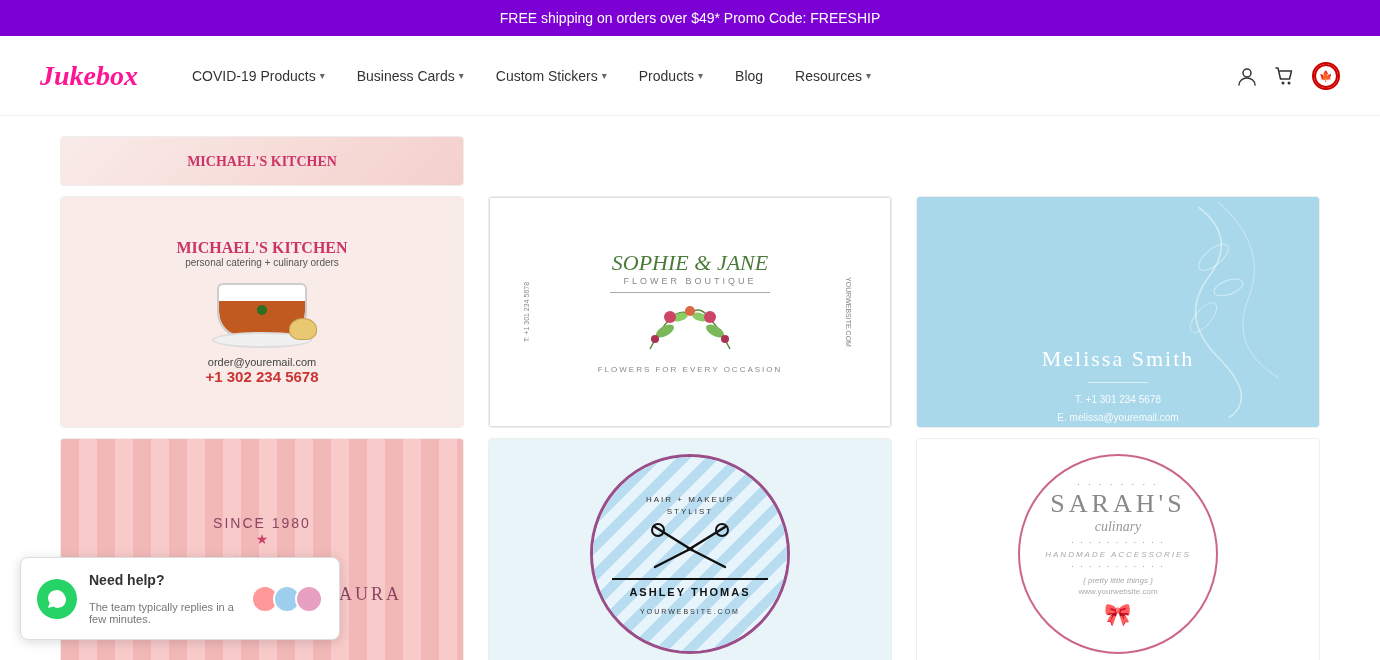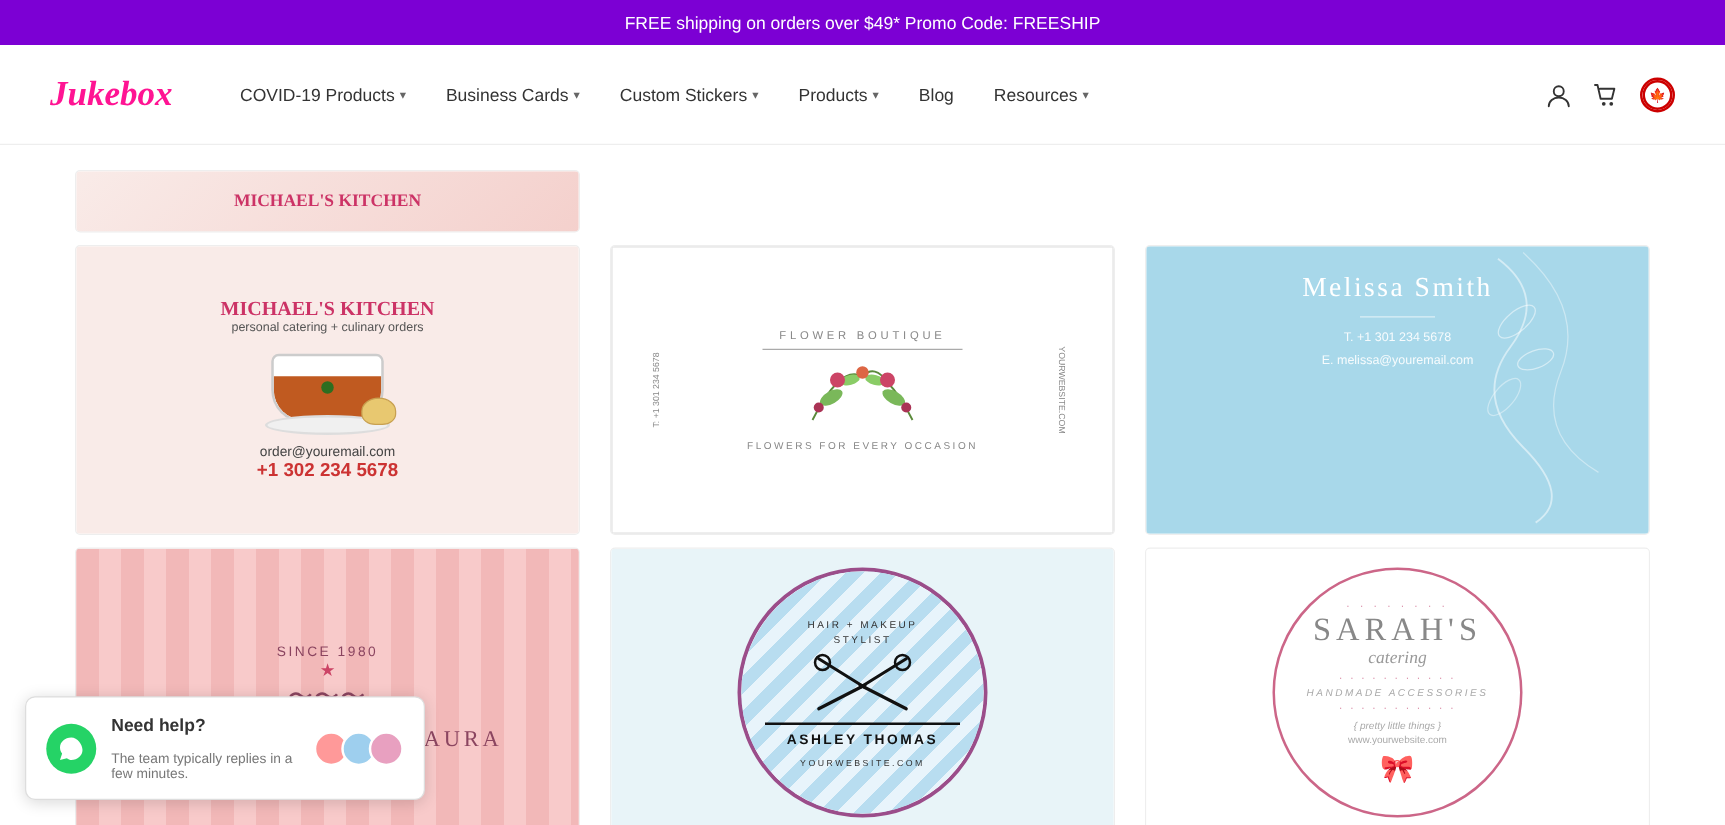--- a/index.html
+++ b/index.html
@@ -180,23 +180,22 @@
       color: #888;
       white-space: nowrap;
     }
 
     
     .card3-bg {
       background: #a8d8ea;
       width: 100%;
       height: 100%;
       display: flex;
-      align-items: flex-start;
-      justify-content: center;
-      padding: 20px;
+      align-items: flex-end;
+      justify-content: center;
       position: relative;
     }
     .card3-inner { text-align: center; }
     .card3-name { font-size: 22px; color: #fff; font-family: serif; font-weight: 300; letter-spacing: 2px; margin-bottom: 10px; }
     .card3-divider { width: 60px; height: 1px; background: rgba(255,255,255,0.6); margin: 8px auto; }
     .card3-contact { font-size: 10px; color: rgba(255,255,255,0.9); line-height: 1.8; }
     .card3-deco {
       position: absolute;
       top: 0; left: 0; right: 0; bottom: 0;
       pointer-events: none;
@@ -220,21 +219,21 @@
         90deg,
         #f2b8b8 0px, #f2b8b8 18px,
         #f8caca 18px, #f8caca 36px
       );
     }
     .card4-inner {
       position: relative;
       z-index: 2;
       text-align: center;
     }
-    .card4-since { font-size: 11px; color: #8B4560; letter-spacing: 2px; margin-top: 26px; }
+    .card4-since { font-size: 14px; color: #8B4560; letter-spacing: 2px; margin-top: 26px; }
     .card4-star { color: #cc4466; font-size: 14px; }
     .card4-name { font-size: 18px; color: #8B4560; font-family: serif; letter-spacing: 3px; text-transform: uppercase; margin: 4px 0; }
     .card4-tagline { font-size: 9px; color: #aa6677; letter-spacing: 1px; }
 
     
     .card5-bg {
       background: #e8f4f8;
       width: 100%;
       height: 100%;
       display: flex;
@@ -456,20 +455,21 @@
           </div>
         </div>
       </div>
     </div>
 
     <div class="card">
       <div class="card-image">
         <div class="card2-bg">
           <div class="card2-side-text">T: +1 301 234 5678</div>
           <div class="card2-inner">
+            <div class="card2-name">SOPHIE &amp; JANE</div>
             <div class="card2-subtitle">FLOWER BOUTIQUE</div>
             <div class="card2-divider"></div>
             <div class="card2-floral">
 
               <svg width="200" height="60" viewBox="0 0 200 60">
 
                 <path d="M60 50 Q70 30 80 20" stroke="#5a8a3a" stroke-width="1.5" fill="none"></path>
                 <path d="M80 20 Q90 10 100 15" stroke="#5a8a3a" stroke-width="1.5" fill="none"></path>
                 <path d="M100 15 Q110 5 120 20" stroke="#5a8a3a" stroke-width="1.5" fill="none"></path>
                 <path d="M120 20 Q130 30 140 50" stroke="#5a8a3a" stroke-width="1.5" fill="none"></path>
@@ -576,21 +576,21 @@
         </div>
       </div>
     </div>
 
     <div class="card">
       <div class="card-image">
         <div class="card6-bg">
           <div class="card6-circle">
             <div class="card6-dots-top">· · · · · · · ·</div>
             <div class="card6-name">SARAH'S</div>
-            <div class="card6-boutique">catering</div>
+            <div class="card6-boutique">culinary</div>
             <div class="card6-divider-dots">· · · · · · · · · · ·</div>
             <div class="card6-sub">HANDMADE ACCESSORIES</div>
             <div class="card6-divider-dots">· · · · · · · · · · ·</div>
             <div class="card6-pretty">{ pretty little things }</div>
             <div class="card6-website">www.yourwebsite.com</div>
 
             <div style="margin-top:6px; font-size:22px; color:#9bb8d4;">🎀</div>
           </div>
         </div>
       </div>

